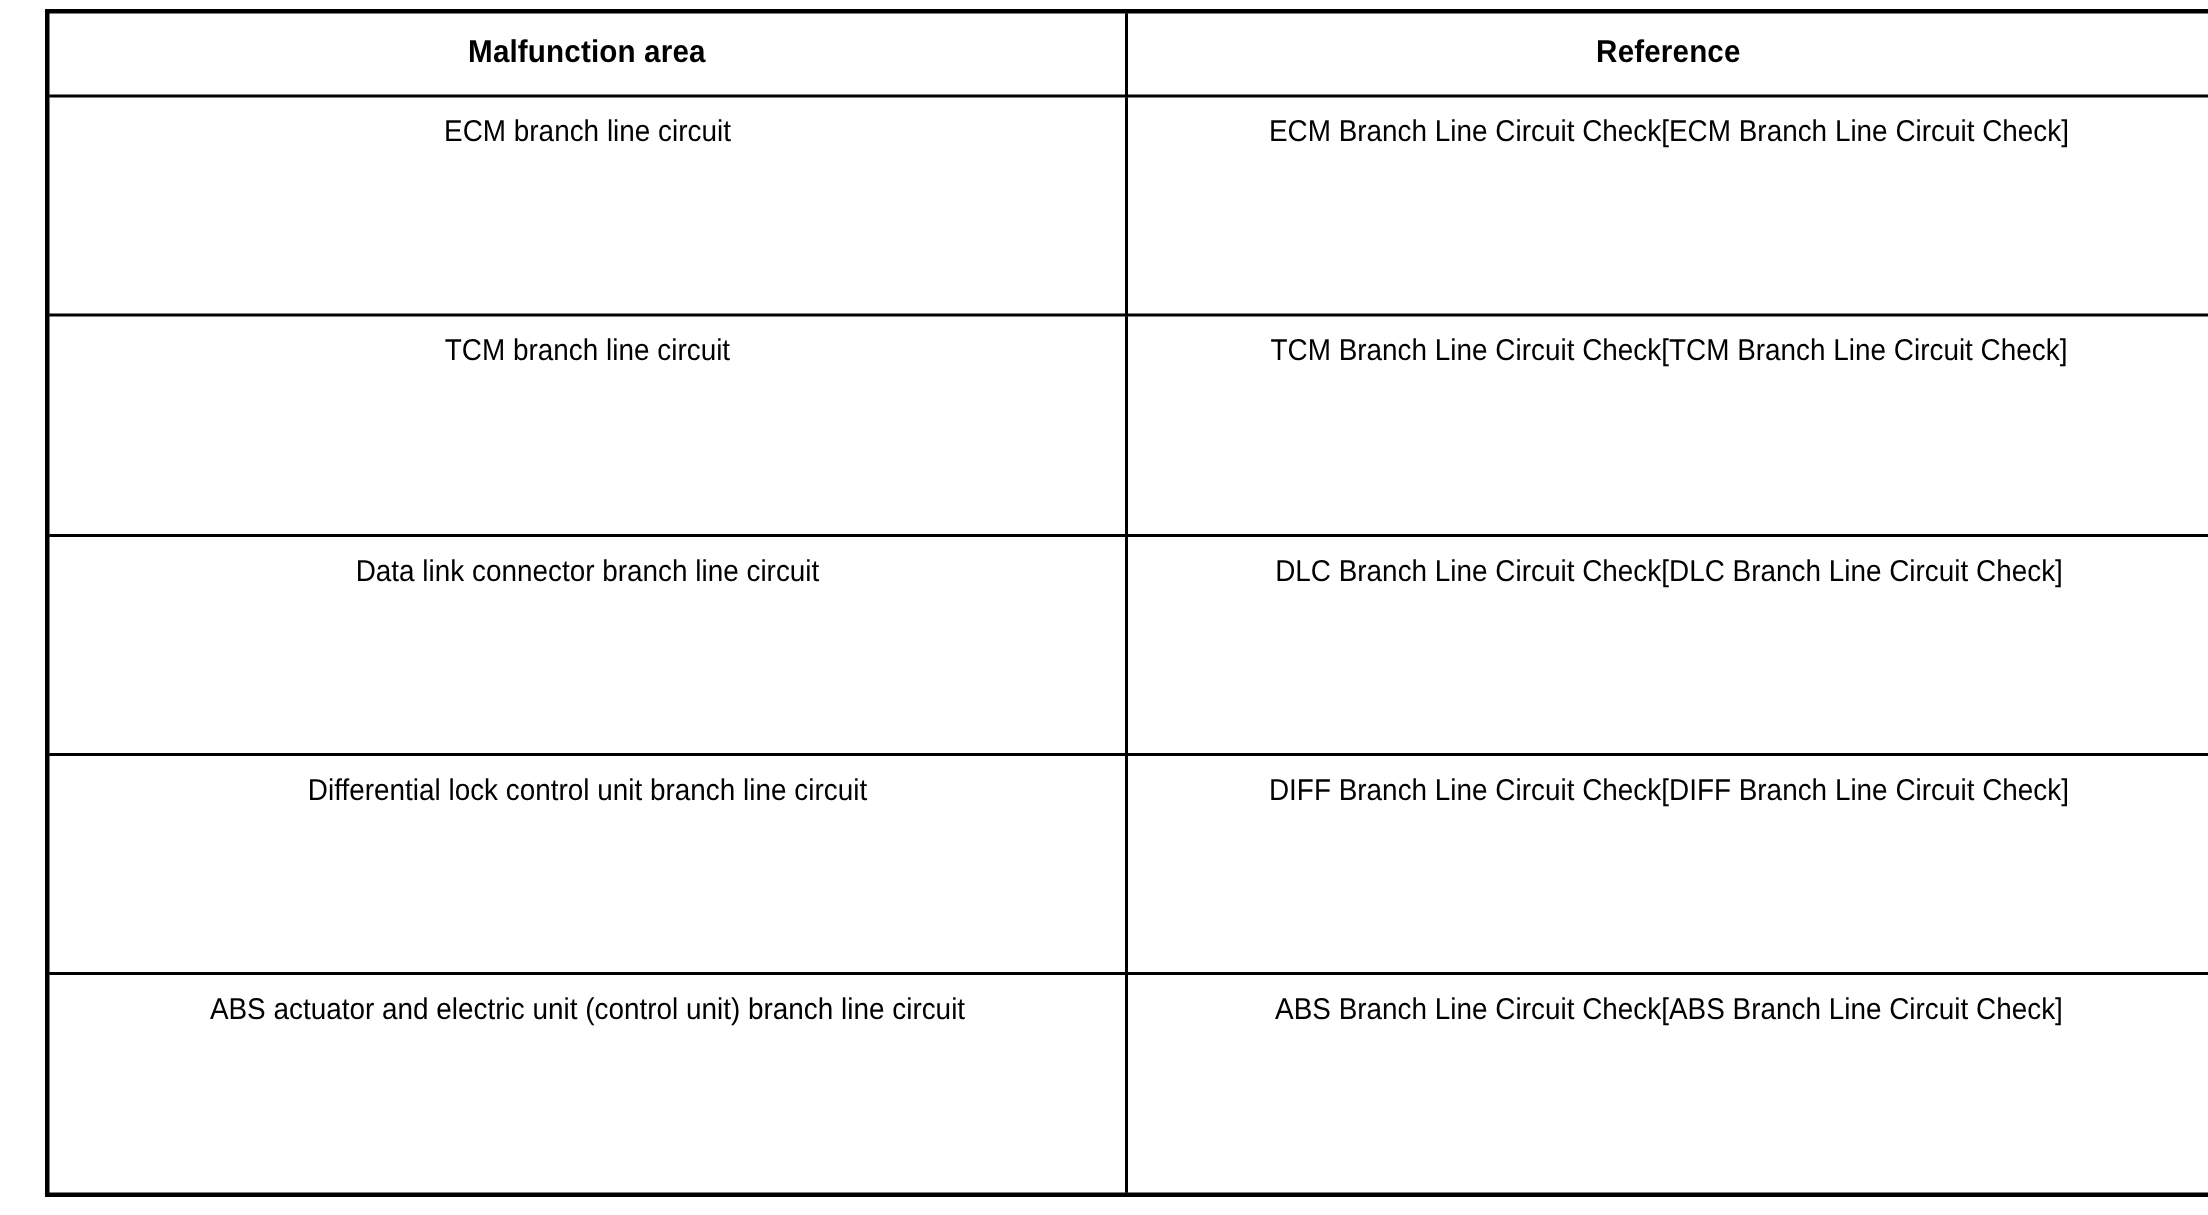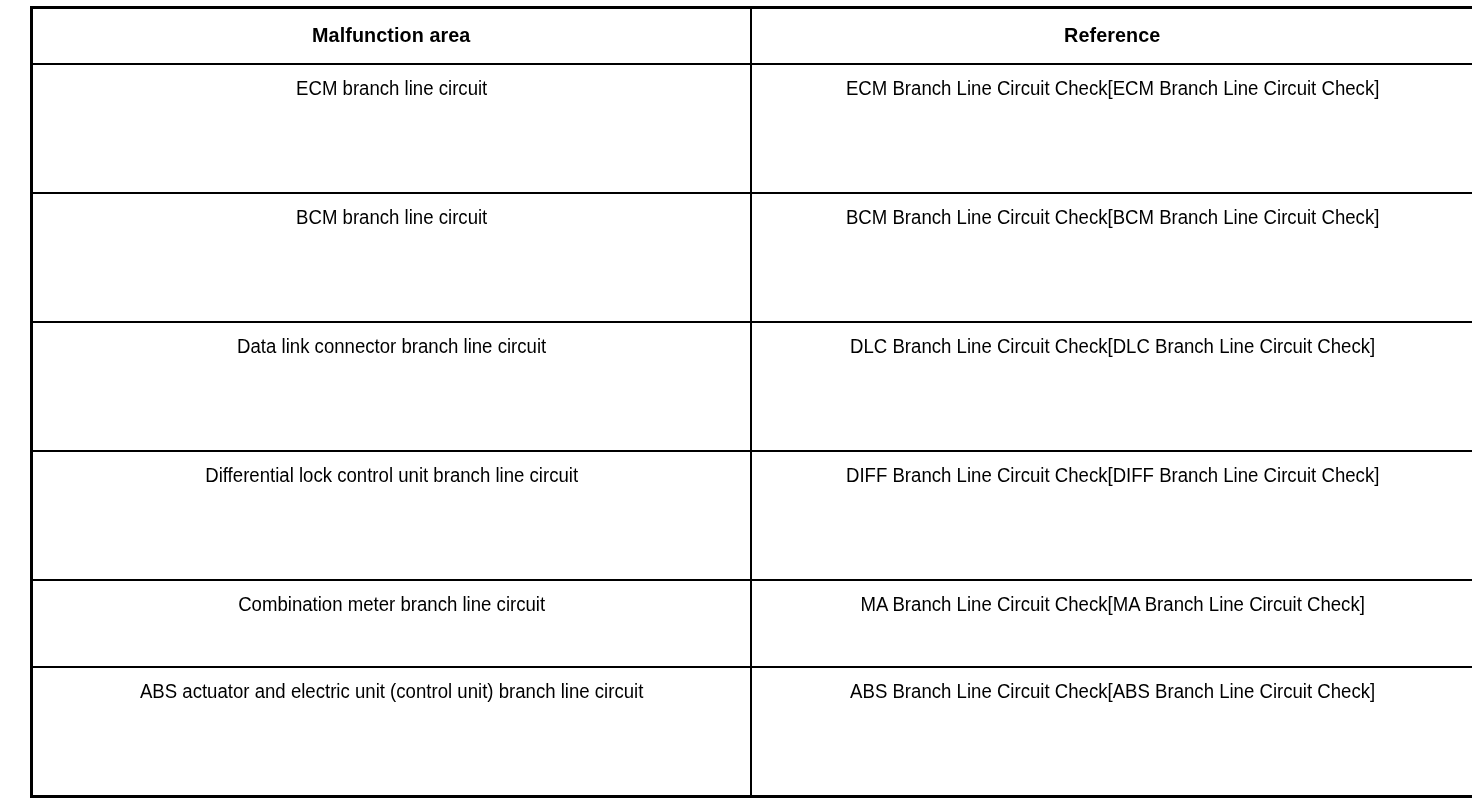--- a/index.html
+++ b/index.html
@@ -121,50 +121,42 @@
       <tr class="row-tall">
             <td>
               <span class="cell-text">ECM branch line circuit</span>
             </td>
             <td>
               <span class="cell-text">ECM Branch Line Circuit Check[ECM Branch Line Circuit Check]</span>
             </td>
           </tr>
           <tr class="row-tall">
             <td>
-              <span class="cell-text">BCM branch line circuit</span>
+              <span class="cell-text">TCM branch line circuit</span>
             </td>
             <td>
-              <span class="cell-text">BCM Branch Line Circuit Check[BCM Branch Line Circuit Check]</span>
+              <span class="cell-text">TCM Branch Line Circuit Check[TCM Branch Line Circuit Check]</span>
             </td>
           </tr>
           <tr class="row-tall">
             <td>
               <span class="cell-text">Data link connector branch line circuit</span>
             </td>
             <td>
               <span class="cell-text">DLC Branch Line Circuit Check[DLC Branch Line Circuit Check]</span>
             </td>
           </tr>
           <tr class="row-tall">
             <td>
               <span class="cell-text">Differential lock control unit branch line circuit</span>
             </td>
             <td>
               <span class="cell-text">DIFF Branch Line Circuit Check[DIFF Branch Line Circuit Check]</span>
             </td>
           </tr>
-          <tr class="row-short">
-            <td>
-              <span class="cell-text">Combination meter branch line circuit</span>
-            </td>
-            <td>
-              <span class="cell-text">MA Branch Line Circuit Check[MA Branch Line Circuit Check]</span>
-            </td>
-          </tr>
           <tr class="row-tall">
             <td>
               <span class="cell-text">ABS actuator and electric unit (control unit) branch line circuit</span>
             </td>
             <td>
               <span class="cell-text">ABS Branch Line Circuit Check[ABS Branch Line Circuit Check]</span>
             </td>
           </tr>
         </tbody>
     </table>

